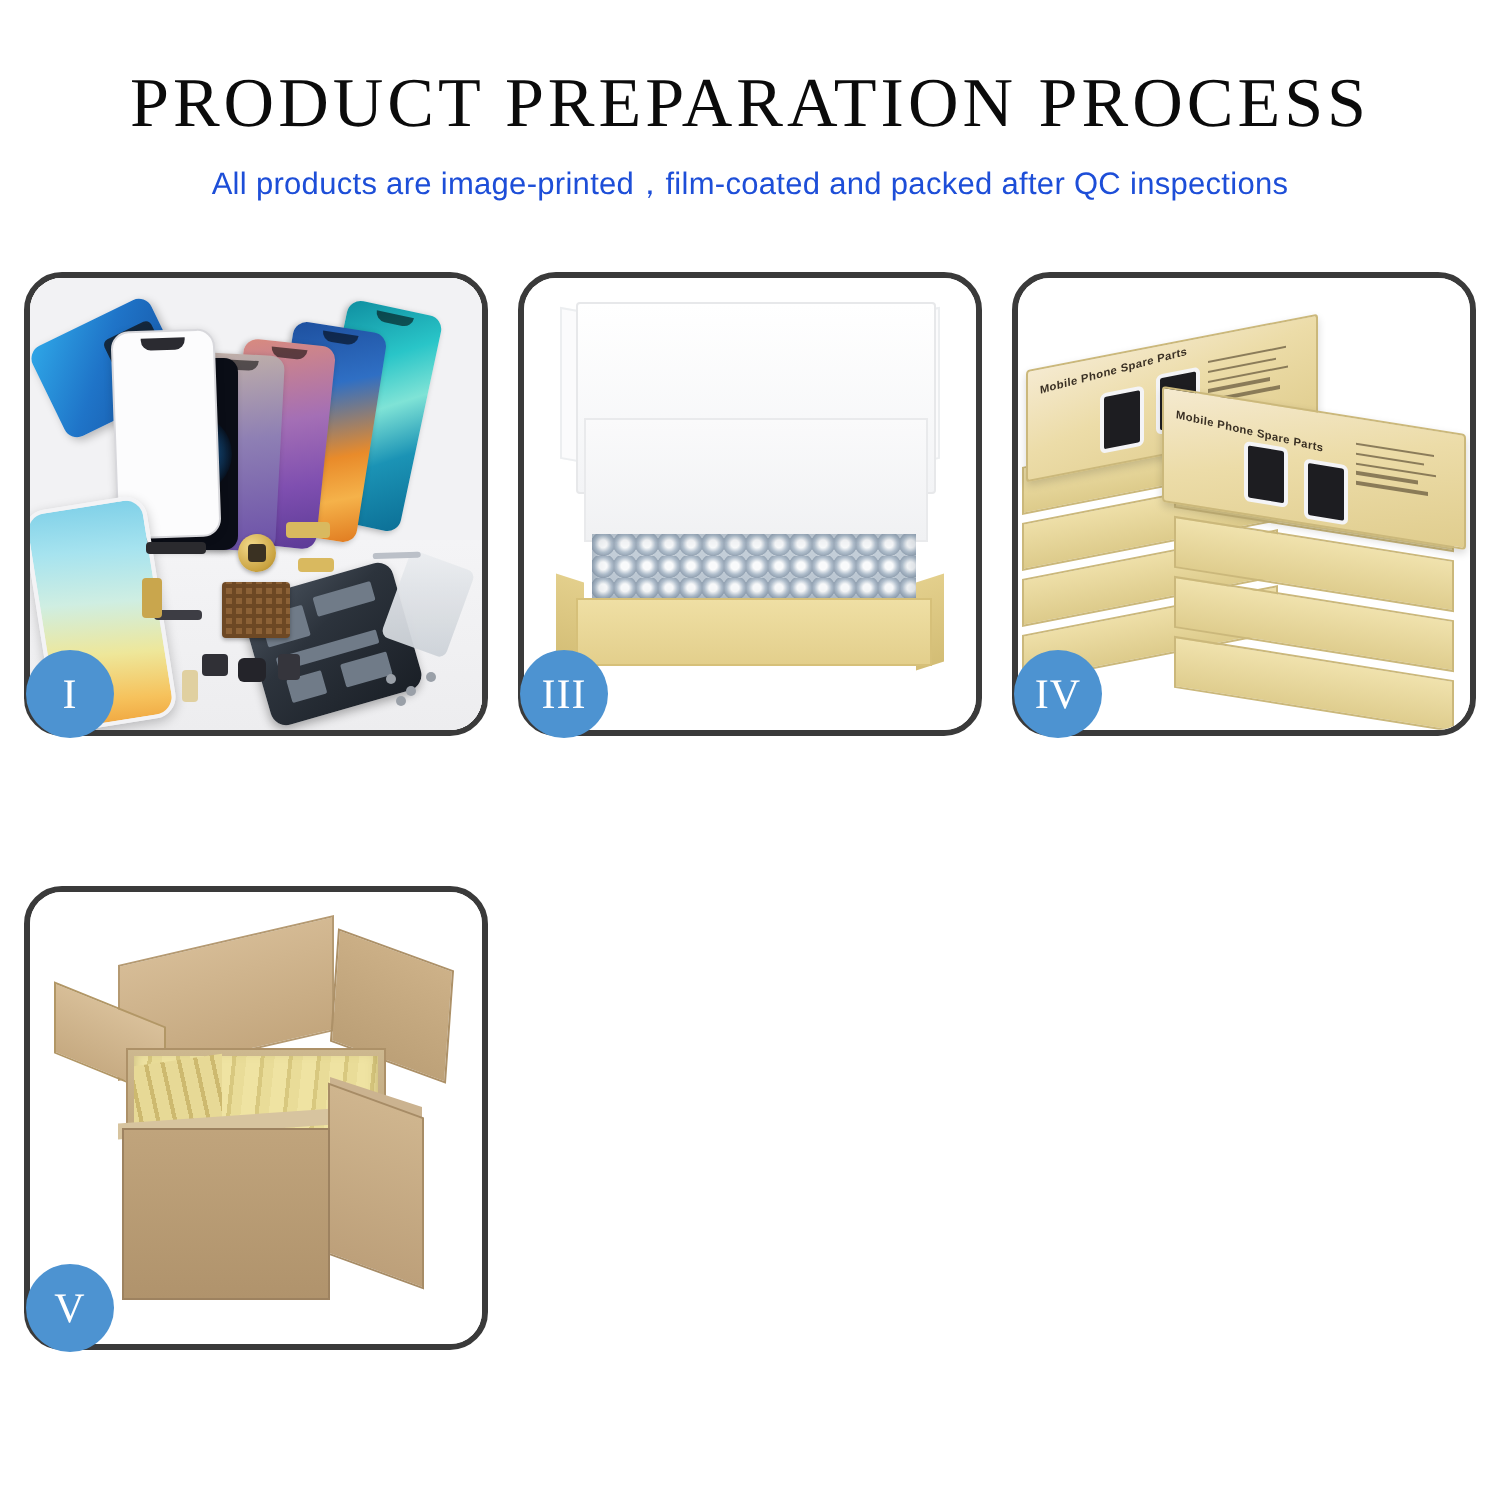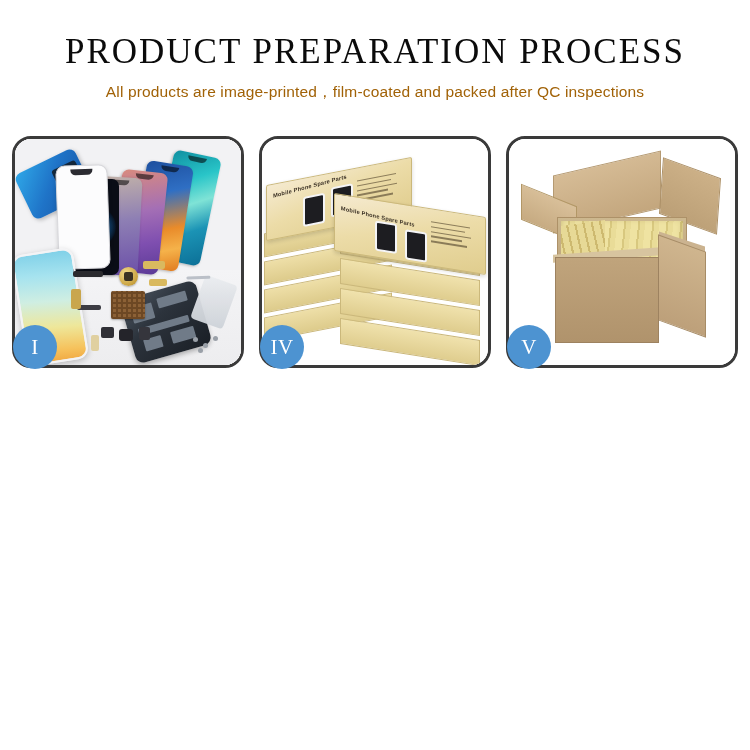--- a/index.html
+++ b/index.html
@@ -20,21 +20,21 @@
     color: #0b0b0b;
     line-height: 1.05;
     white-space: nowrap;
     font-family: Liberation Serif, serif;
   }
   .subtitle {
     margin-top: 11px;
     font-size: 15.5px;
     font-weight: 400;
     letter-spacing: 0.15px;
-    color: #a16207;
+    color: #1d4ed8;
     white-space: nowrap;
   }
 
   
   .grid {
     position: absolute;
     left: 12px; top: 136px;
     width: 726px;
     display: grid;
     grid-template-columns: repeat(3, 232px);
@@ -363,20 +363,33 @@
             <i></i>
             <i></i>
             <i></i>
             <i></i>
           </div>
       </div>
       <div class="badge">I</div>
     </div>
 
 
+    <div class="panel">
+      <div class="panel-inner">
+        <div class="bx3-lidflapL"></div>
+        <div class="bx3-lidflapR"></div>
+        <div class="bx3-lidback"></div>
+        <div class="bx3-inner"></div>
+        <div class="bx3-bubble"></div>
+        <div class="bx3-sideL"></div>
+        <div class="bx3-sideR"></div>
+        <div class="bx3-front"></div>
+      </div>
+      <div class="badge">III</div>
+    </div>
 
     <div class="panel">
       <div class="panel-inner">
         <div class="stack">
           <div class="pileL">
             <div class="sbox"></div>
             <div class="sbox"></div>
             <div class="sbox"></div>
             <div class="sbox"></div>
           </div>

